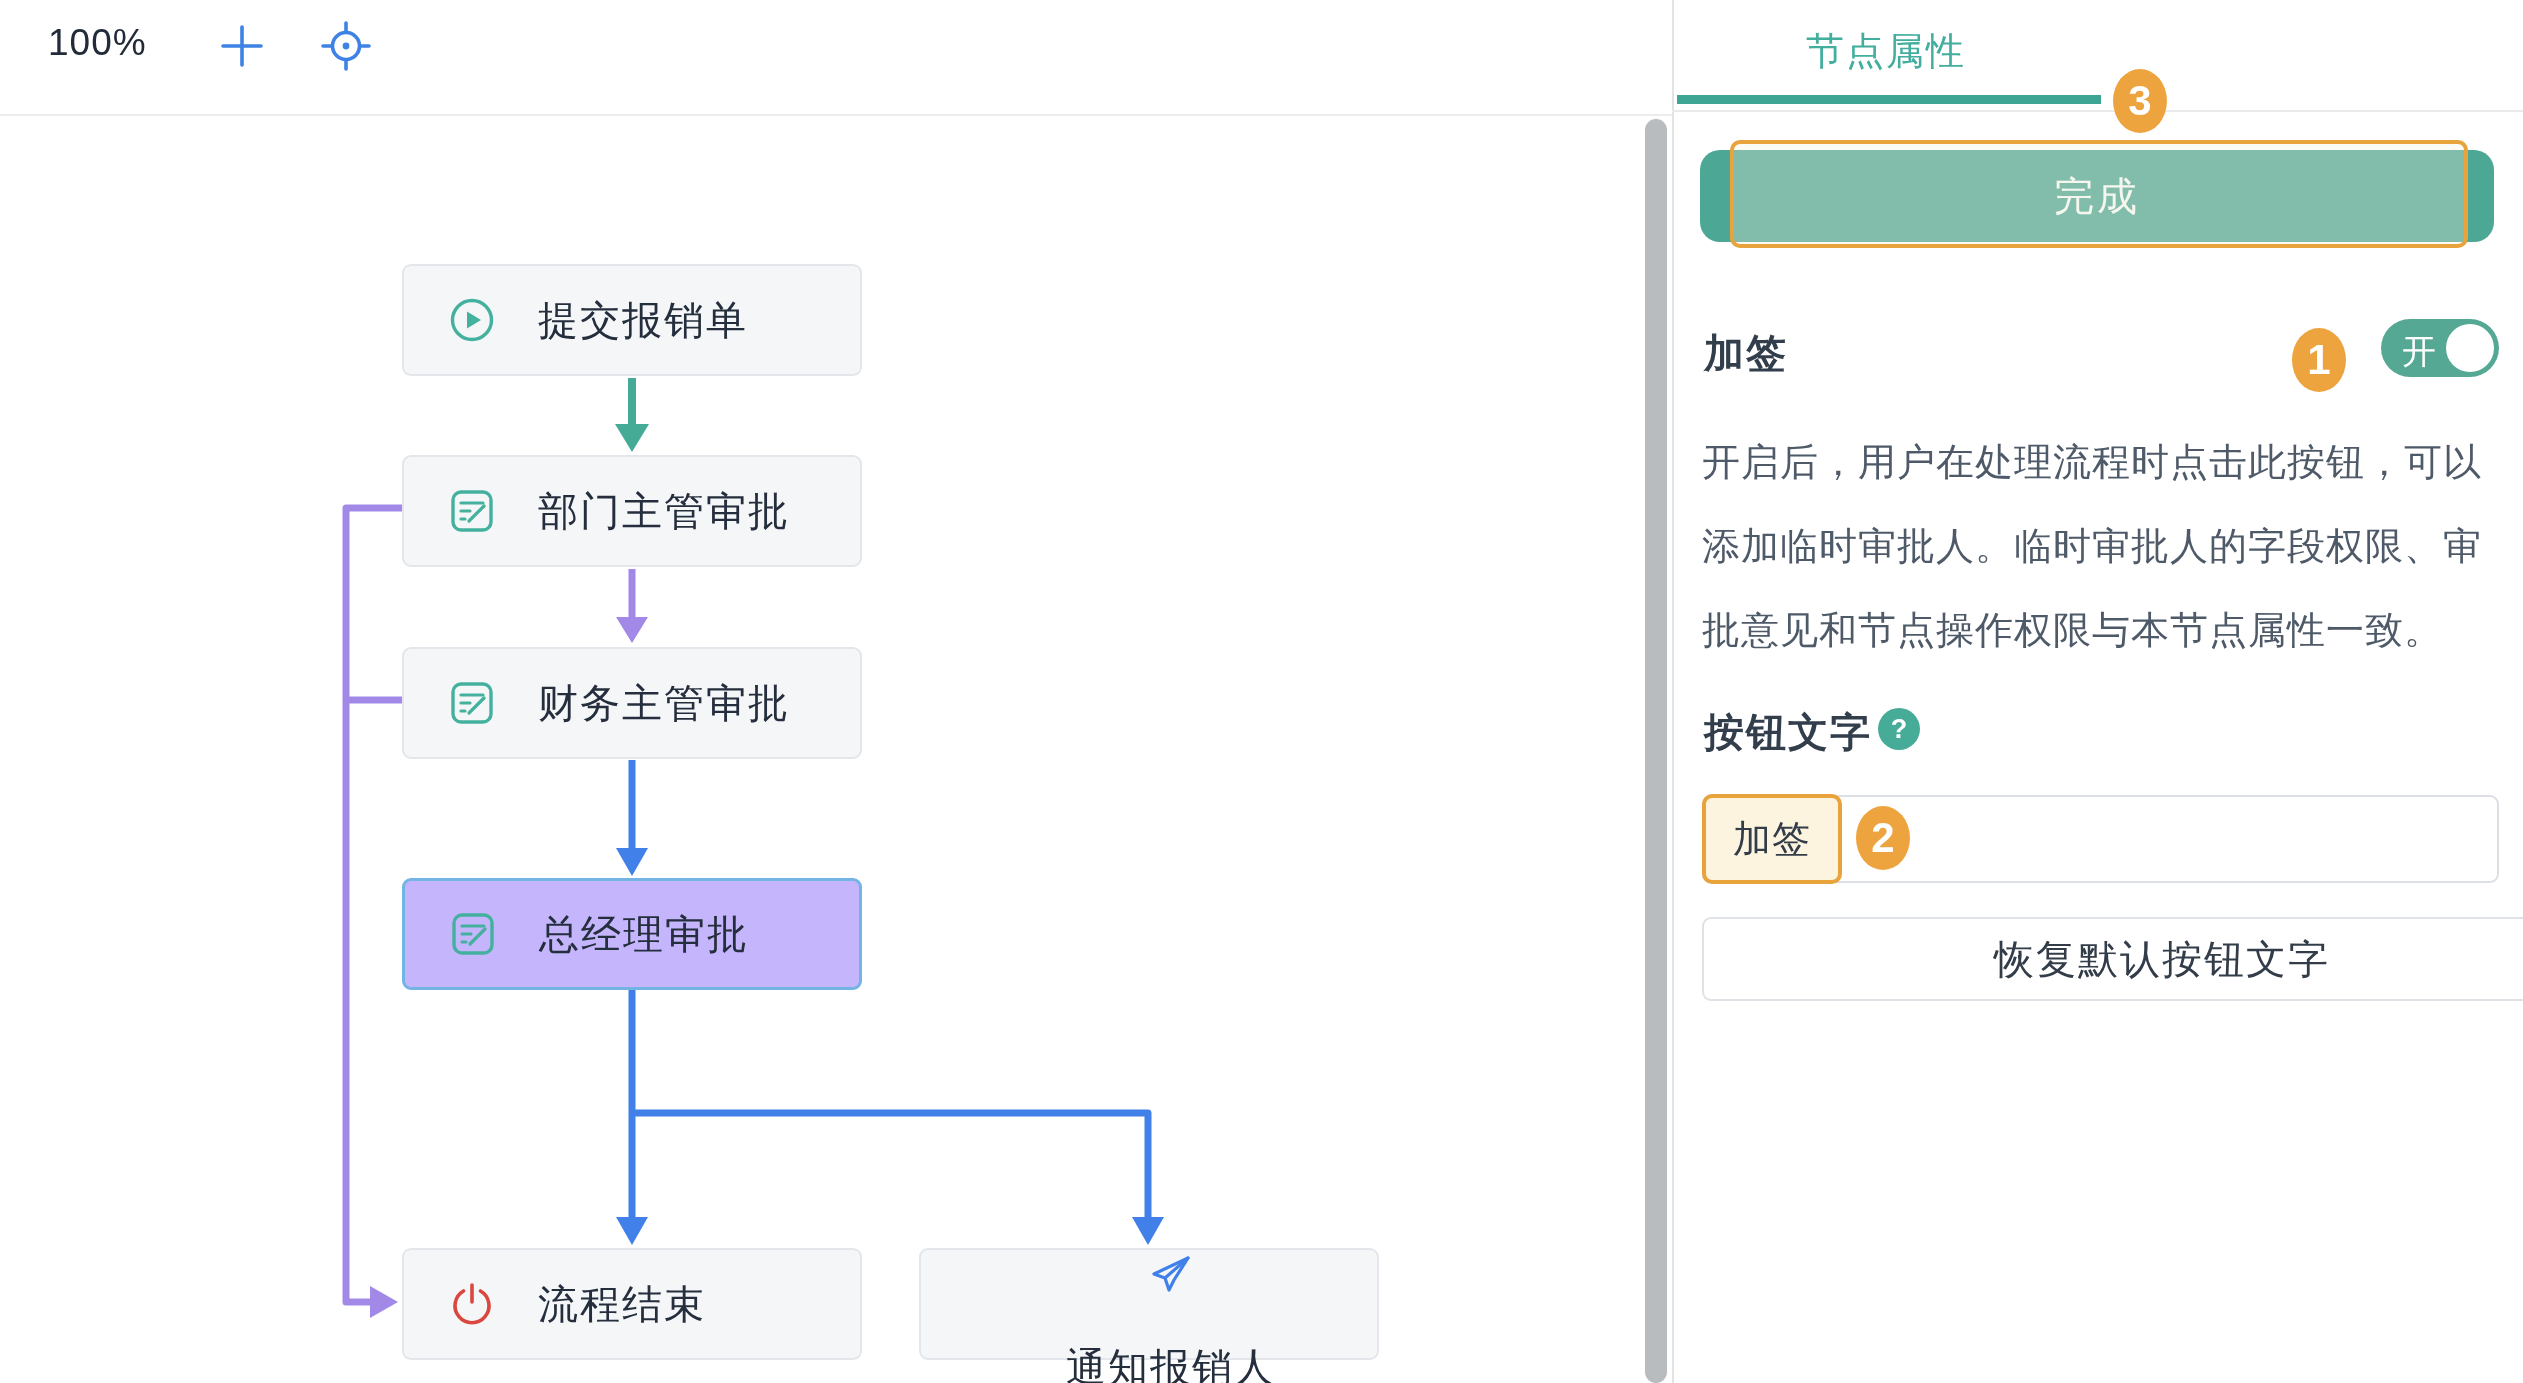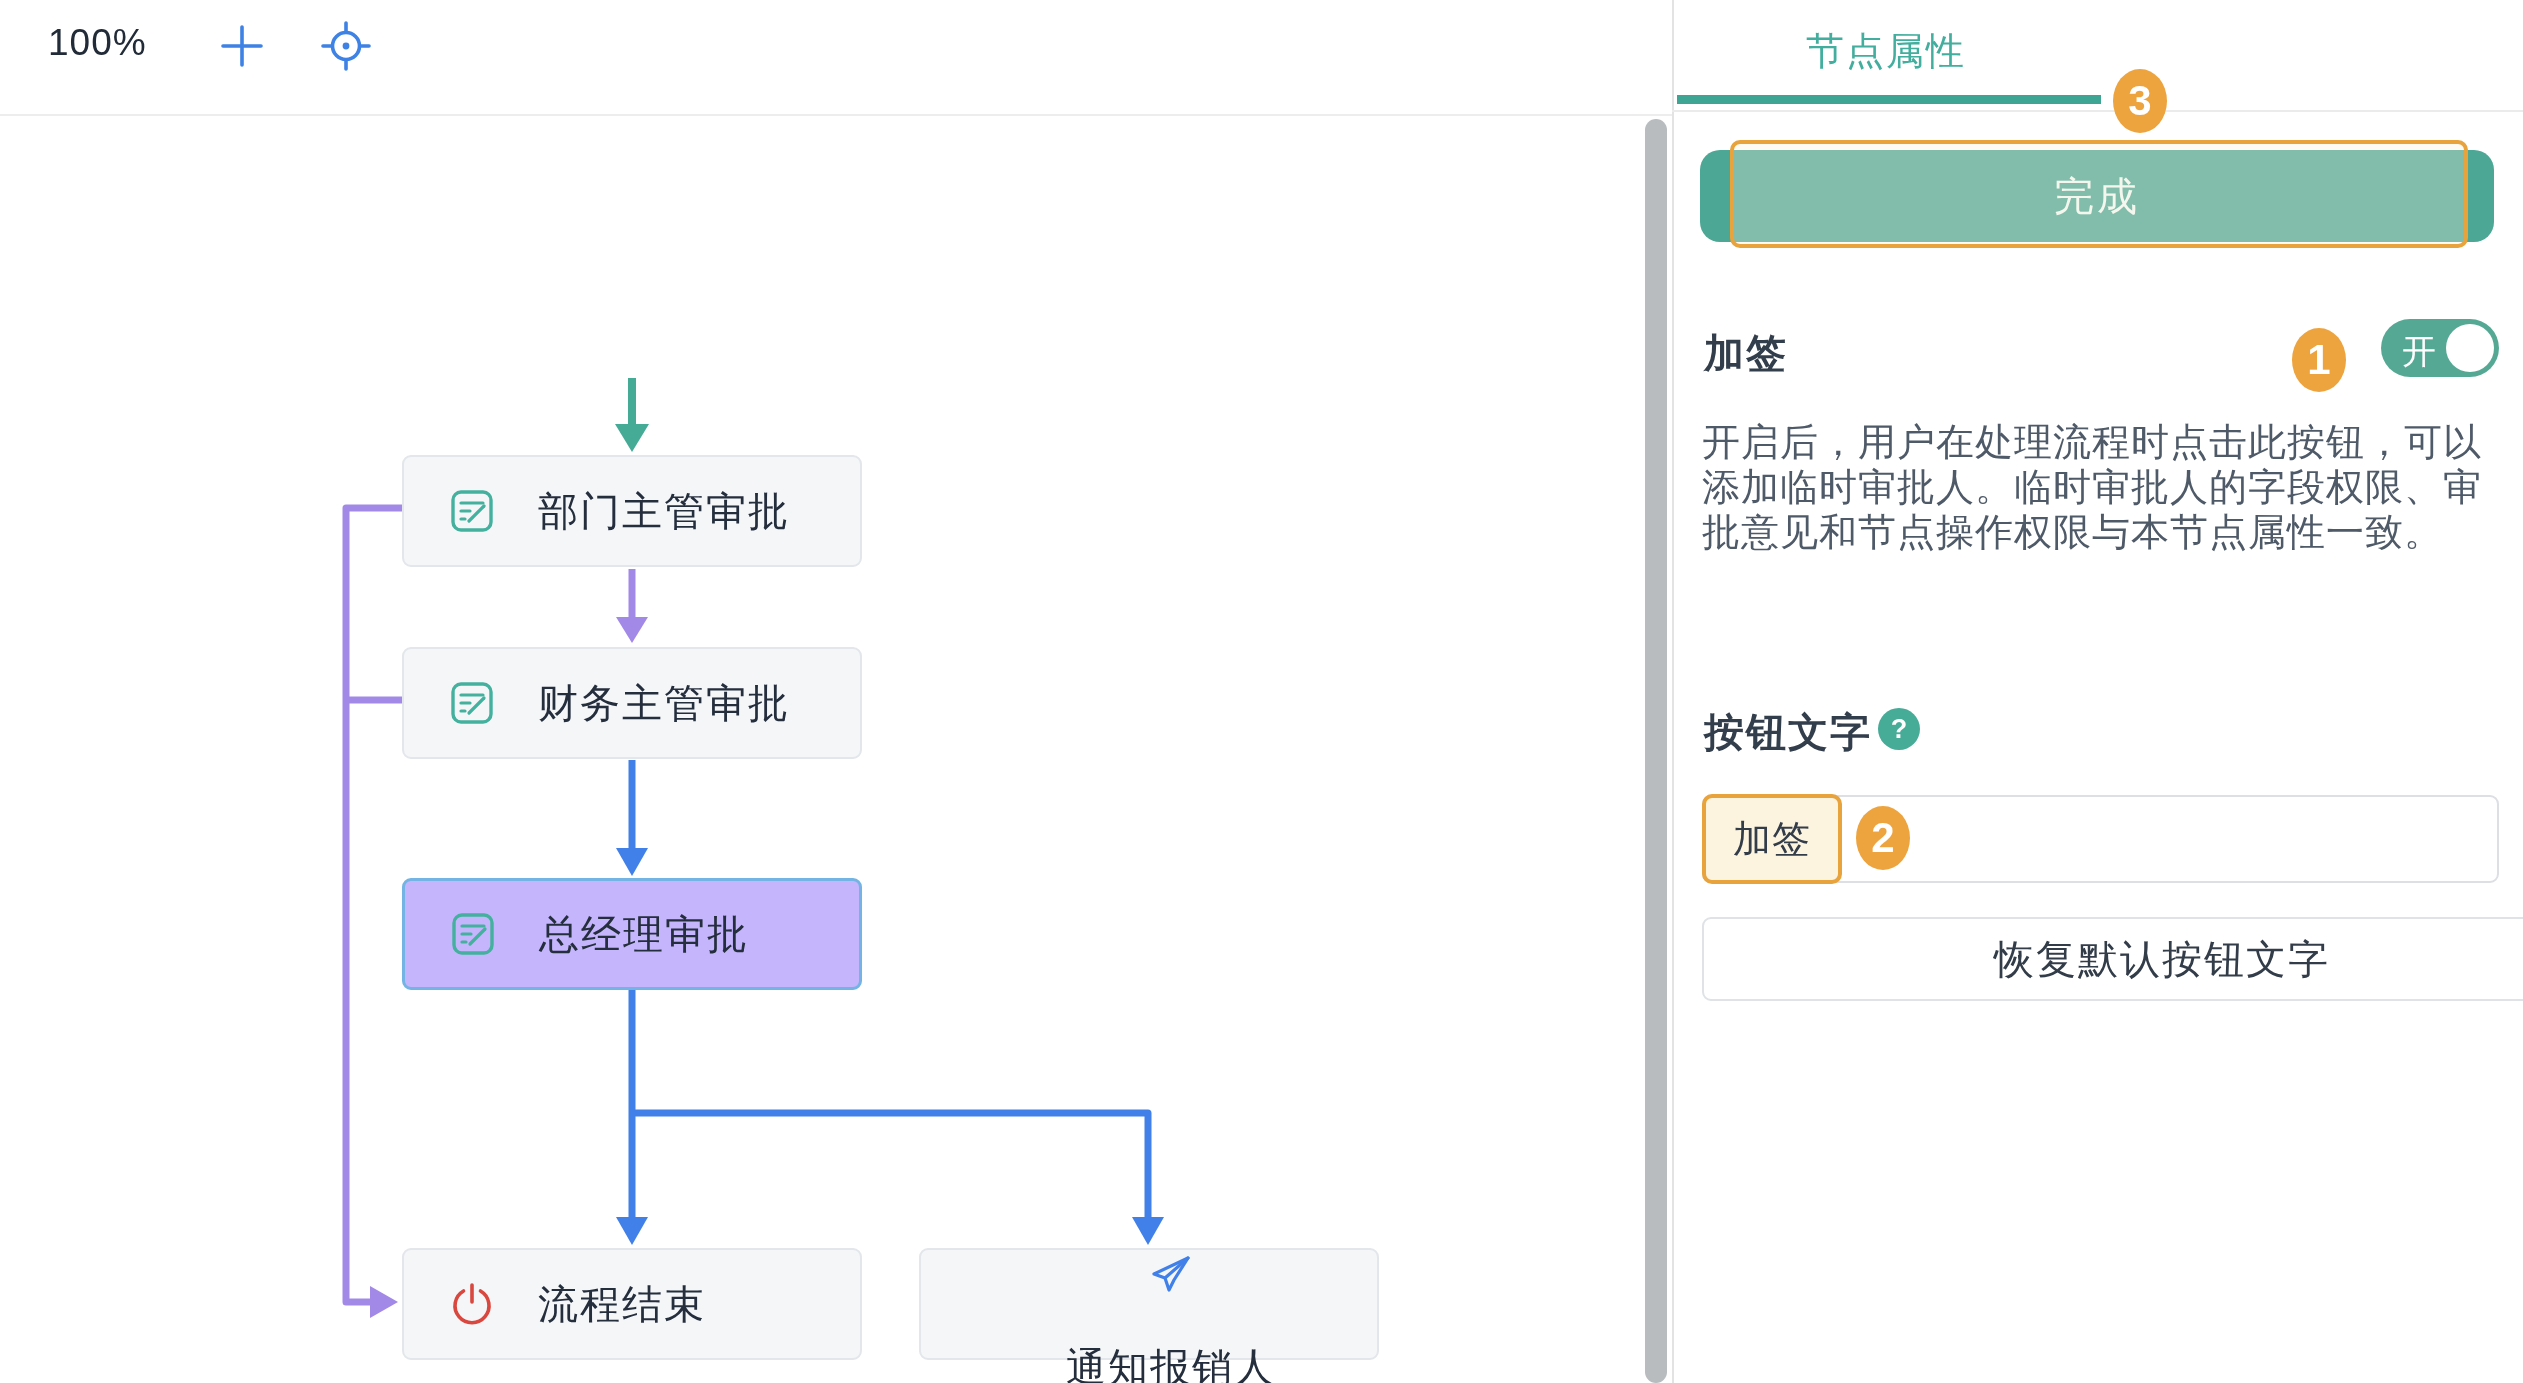--- a/index.html
+++ b/index.html
@@ -36,21 +36,21 @@
     display:flex;align-items:center;justify-content:center;color:#f2faf7;font-size:40px;letter-spacing:3px;cursor:pointer;
   }
   .section-label{position:absolute;font-size:40px;font-weight:bold;color:#333e4c;letter-spacing:2px;}
   .countersign-label{left:1704px;top:326px;}
   .toggle{
     position:absolute;left:2381px;top:319px;width:118px;height:58px;background:#55a994;border-radius:29px;cursor:pointer;
   }
   .toggle .on-text{position:absolute;left:21px;top:10px;font-size:34px;color:#ffffff;}
   .toggle .knob{position:absolute;right:5px;top:5px;width:48px;height:48px;background:#ffffff;border-radius:50%;}
   .description{
-    position:absolute;left:1702px;top:420px;width:800px;font-size:38px;line-height:45px;color:#4f5a69;letter-spacing:1px;
+    position:absolute;left:1702px;top:420px;width:800px;font-size:38px;line-height:84px;color:#4f5a69;letter-spacing:1px;
   }
   .btn-text-label{left:1704px;top:705px;}
   .help-icon{
     position:absolute;left:1878px;top:708px;width:42px;height:42px;border-radius:50%;background:#46ab97;
     display:flex;align-items:center;justify-content:center;color:#ffffff;font-size:27px;font-weight:bold;cursor:pointer;
   }
   .text-input{
     position:absolute;left:1702px;top:795px;width:797px;height:88px;box-sizing:border-box;
     background:#ffffff;border:2px solid #dcdfe3;border-radius:9px;cursor:text;
   }
@@ -127,20 +127,29 @@
       <path d="M632 990 L632 1220" stroke="#4080e8" stroke-width="7"></path>
       <path d="M632 1113 L1148 1113 L1148 1220" stroke="#4080e8" stroke-width="7" stroke-linejoin="round"></path>
       <polygon points="632,1245 616,1217 648,1217" fill="#4080e8"></polygon>
       <polygon points="1148,1245 1132,1217 1164,1217" fill="#4080e8"></polygon>
 
       <path d="M402 508 L346 508 L346 1302 L370 1302" stroke="#a289e8" stroke-width="7" stroke-linejoin="round"></path>
       <path d="M402 700 L346 700" stroke="#a289e8" stroke-width="7"></path>
       <polygon points="398,1302 370,1286 370,1318" fill="#a289e8"></polygon>
     </svg>
 
+    <div class="node" style="left:402px;top:264px;">
+      <span class="node-icon">
+        <svg width="48" height="48" viewBox="0 0 48 48">
+            <circle cx="24" cy="24" r="19.5" stroke="#44b19e" stroke-width="3.4" fill="none"></circle>
+            <path d="M19 15.5 L33 24 L19 32.5 Z" fill="#44b19e"></path>
+          </svg>
+      </span>
+      <span class="label">提交报销单</span>
+    </div>
 
     <div class="node" style="left:402px;top:455px;">
       <span class="node-icon">
         <svg width="48" height="48" viewBox="0 0 48 48">
             <rect x="5" y="5" width="38" height="38" rx="8" stroke="#44b19e" stroke-width="3.4" fill="none"></rect>
             <line x1="13" y1="16" x2="35" y2="16" stroke="#44b19e" stroke-width="3.2" stroke-linecap="round"></line>
             <line x1="13" y1="24" x2="22" y2="24" stroke="#44b19e" stroke-width="3.2" stroke-linecap="round"></line>
             <line x1="13" y1="32" x2="17" y2="32" stroke="#44b19e" stroke-width="3.2" stroke-linecap="round"></line>
             <line x1="21" y1="34" x2="36" y2="19" stroke="#44b19e" stroke-width="3.2" stroke-linecap="round"></line>
           </svg>

